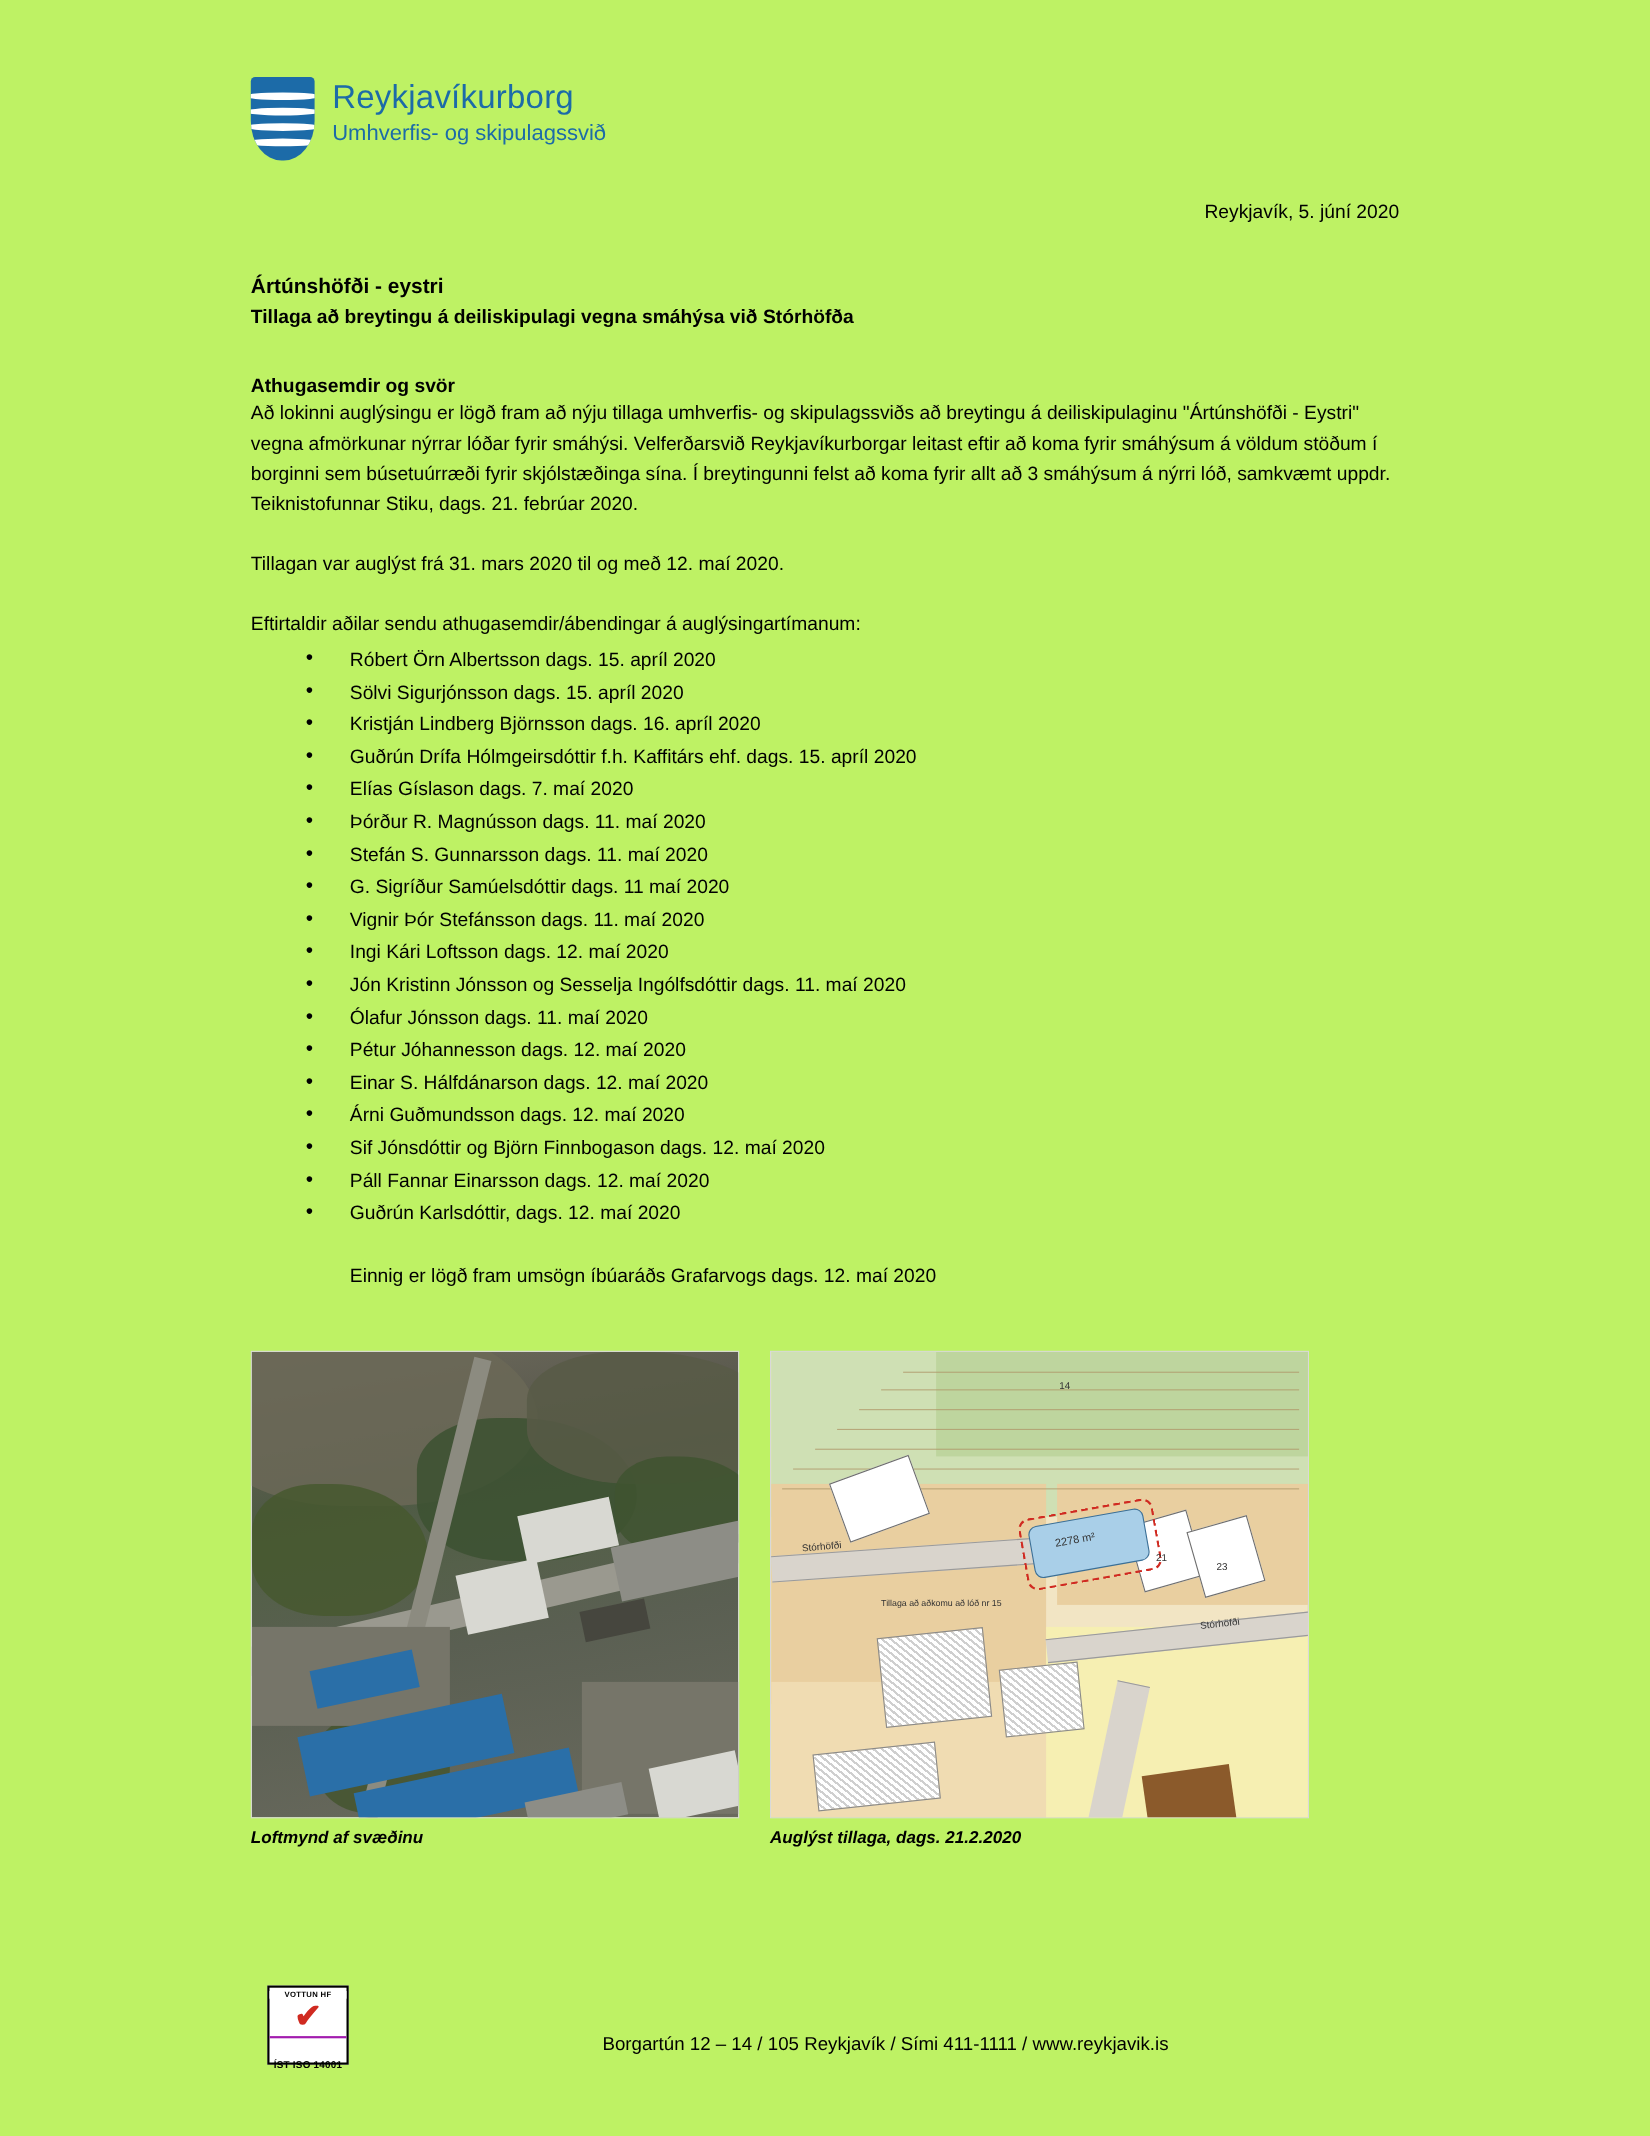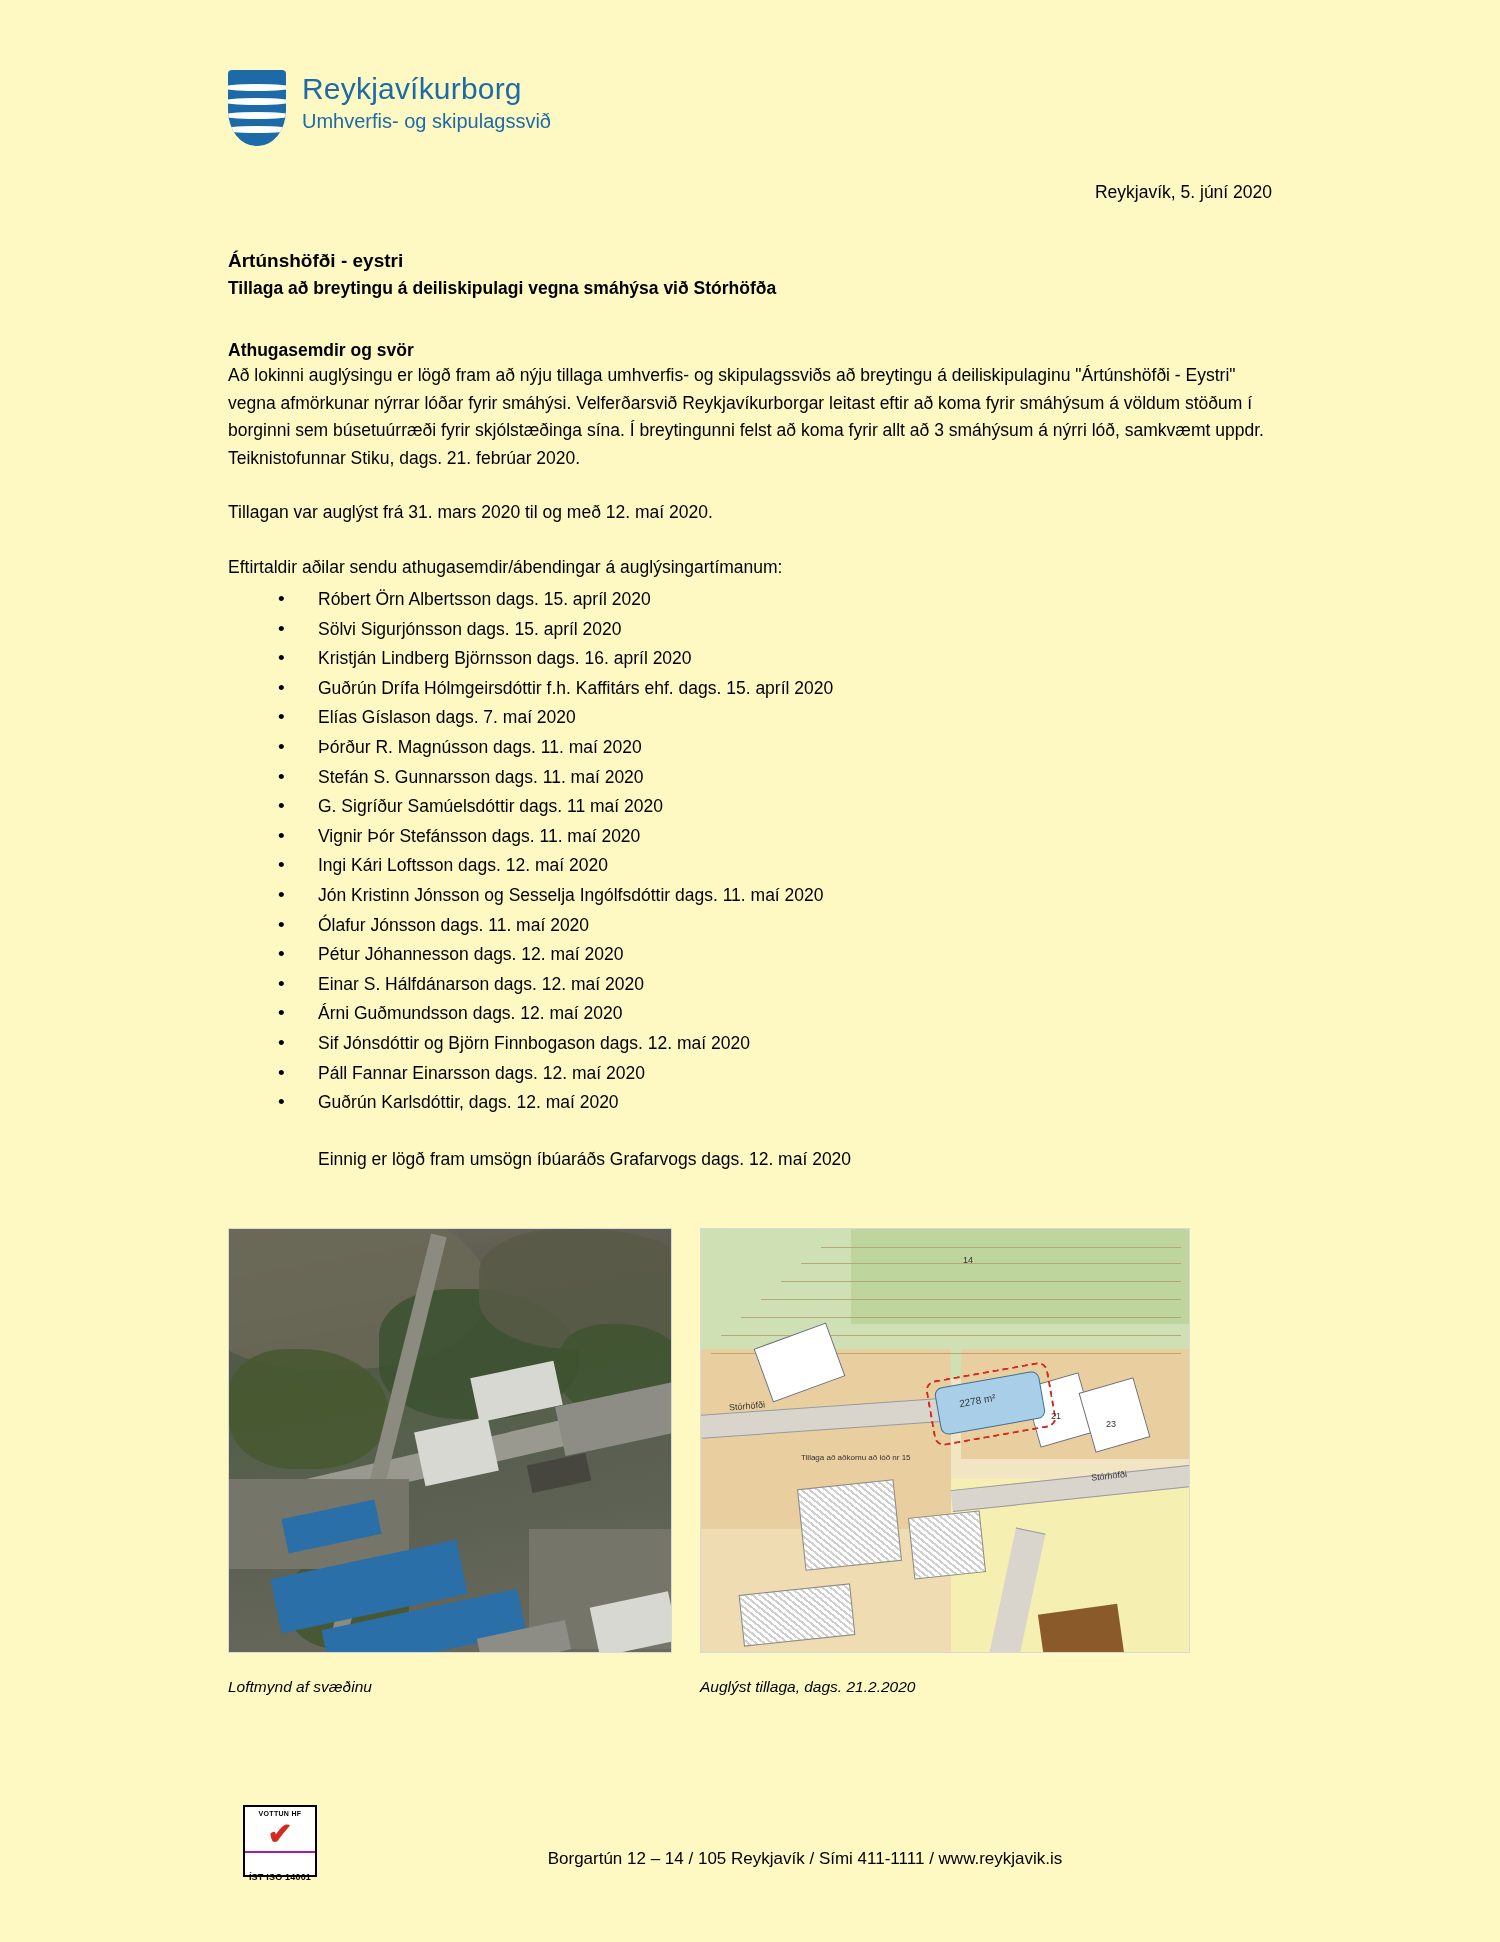--- a/index.html
+++ b/index.html
@@ -14,21 +14,21 @@
     position: relative;
     font-family: "Liberation Sans", sans-serif;
     color: #000000;
     overflow: hidden;
   }
   .page {
     position: absolute;
     left: 0; top: 0;
     width: 1500px;
     height: 1942px;
-    background: #fef9c3;
+    background: #bef264;
   }
 
   
   .header {
     position: absolute;
     left: 228px;
     top: 70px;
     display: flex;
     align-items: flex-start;
   }
@@ -163,22 +163,23 @@
     width: 100%;
     height: 425px;
     overflow: hidden;
     position: relative;
     border: 1px solid #d9d9d9;
     box-sizing: border-box;
   }
   .caption {
     font-size: 15.5px;
     font-style: italic;
-    margin-top: 24px;
+    margin-top: 8px;
     line-height: 20px;
+    font-weight: bold;
   }
 
   
   .aerial {
     position: absolute;
     inset: 0;
     background:
       linear-gradient(170deg, #6d6a5c 0%, #5d5c50 18%, #4e5a44 30%, #55604a 45%, #5a5f52 60%, #6a6a5e 100%);
   }
   .aerial .veg {

